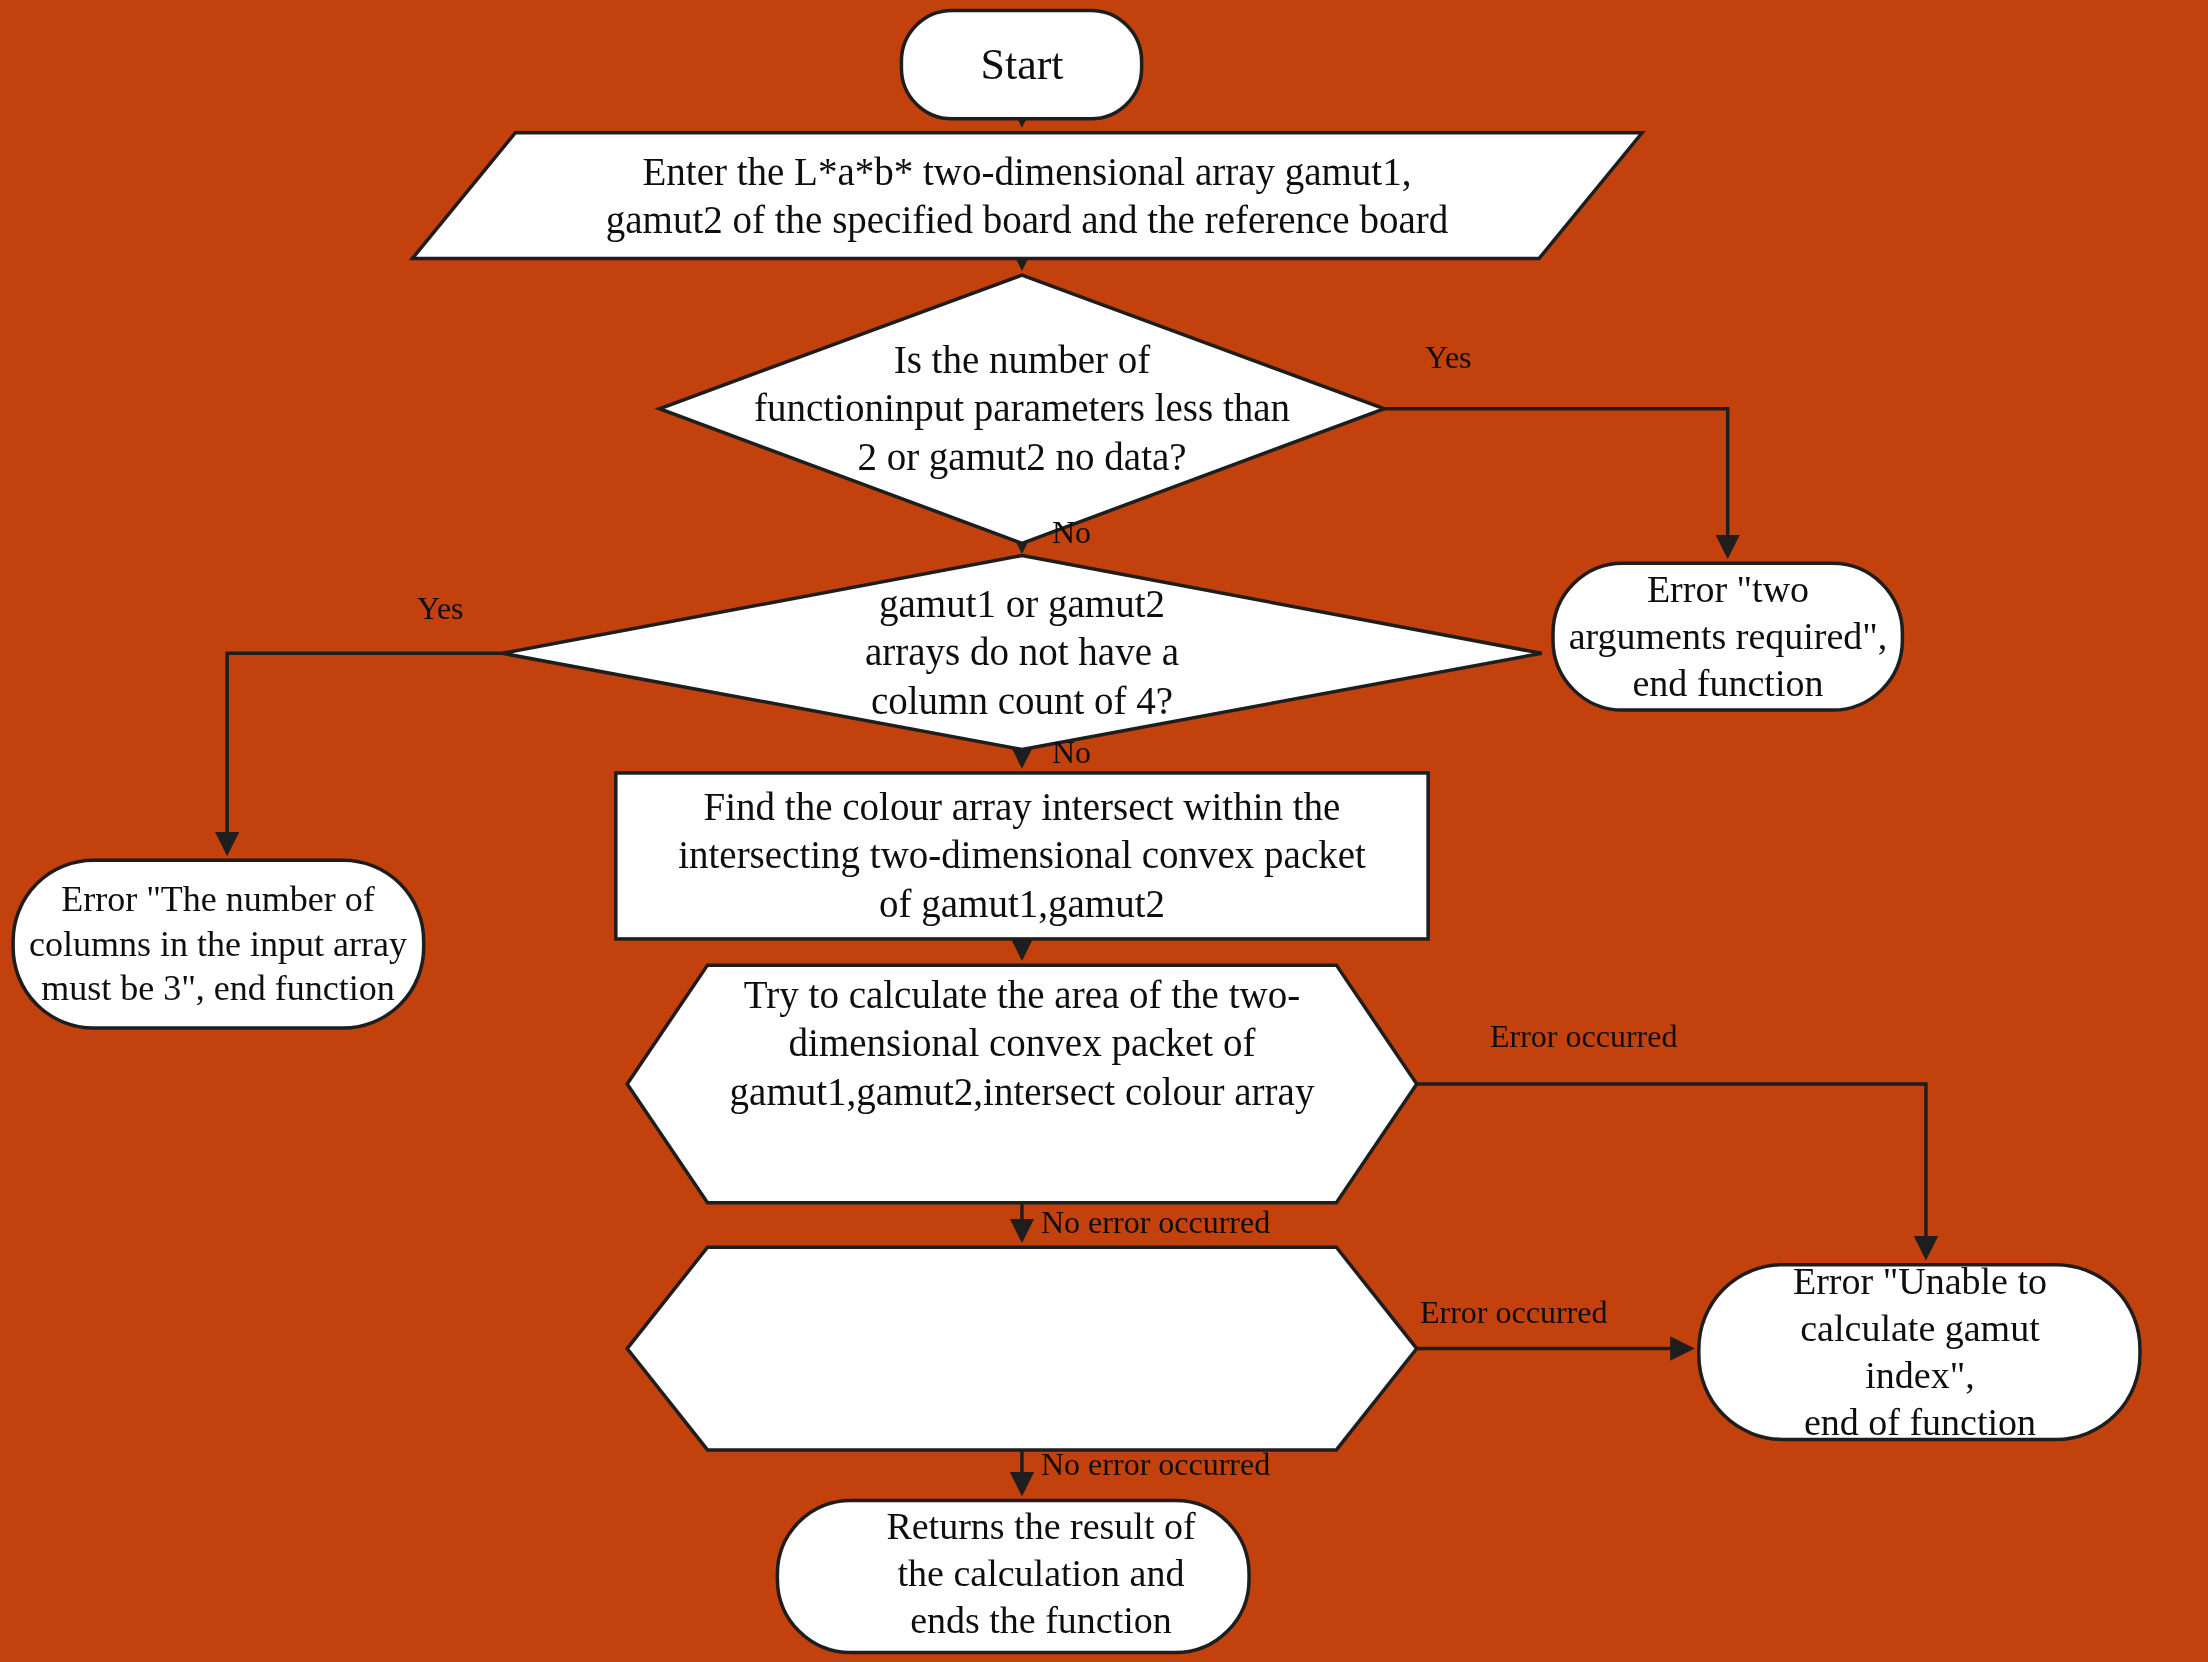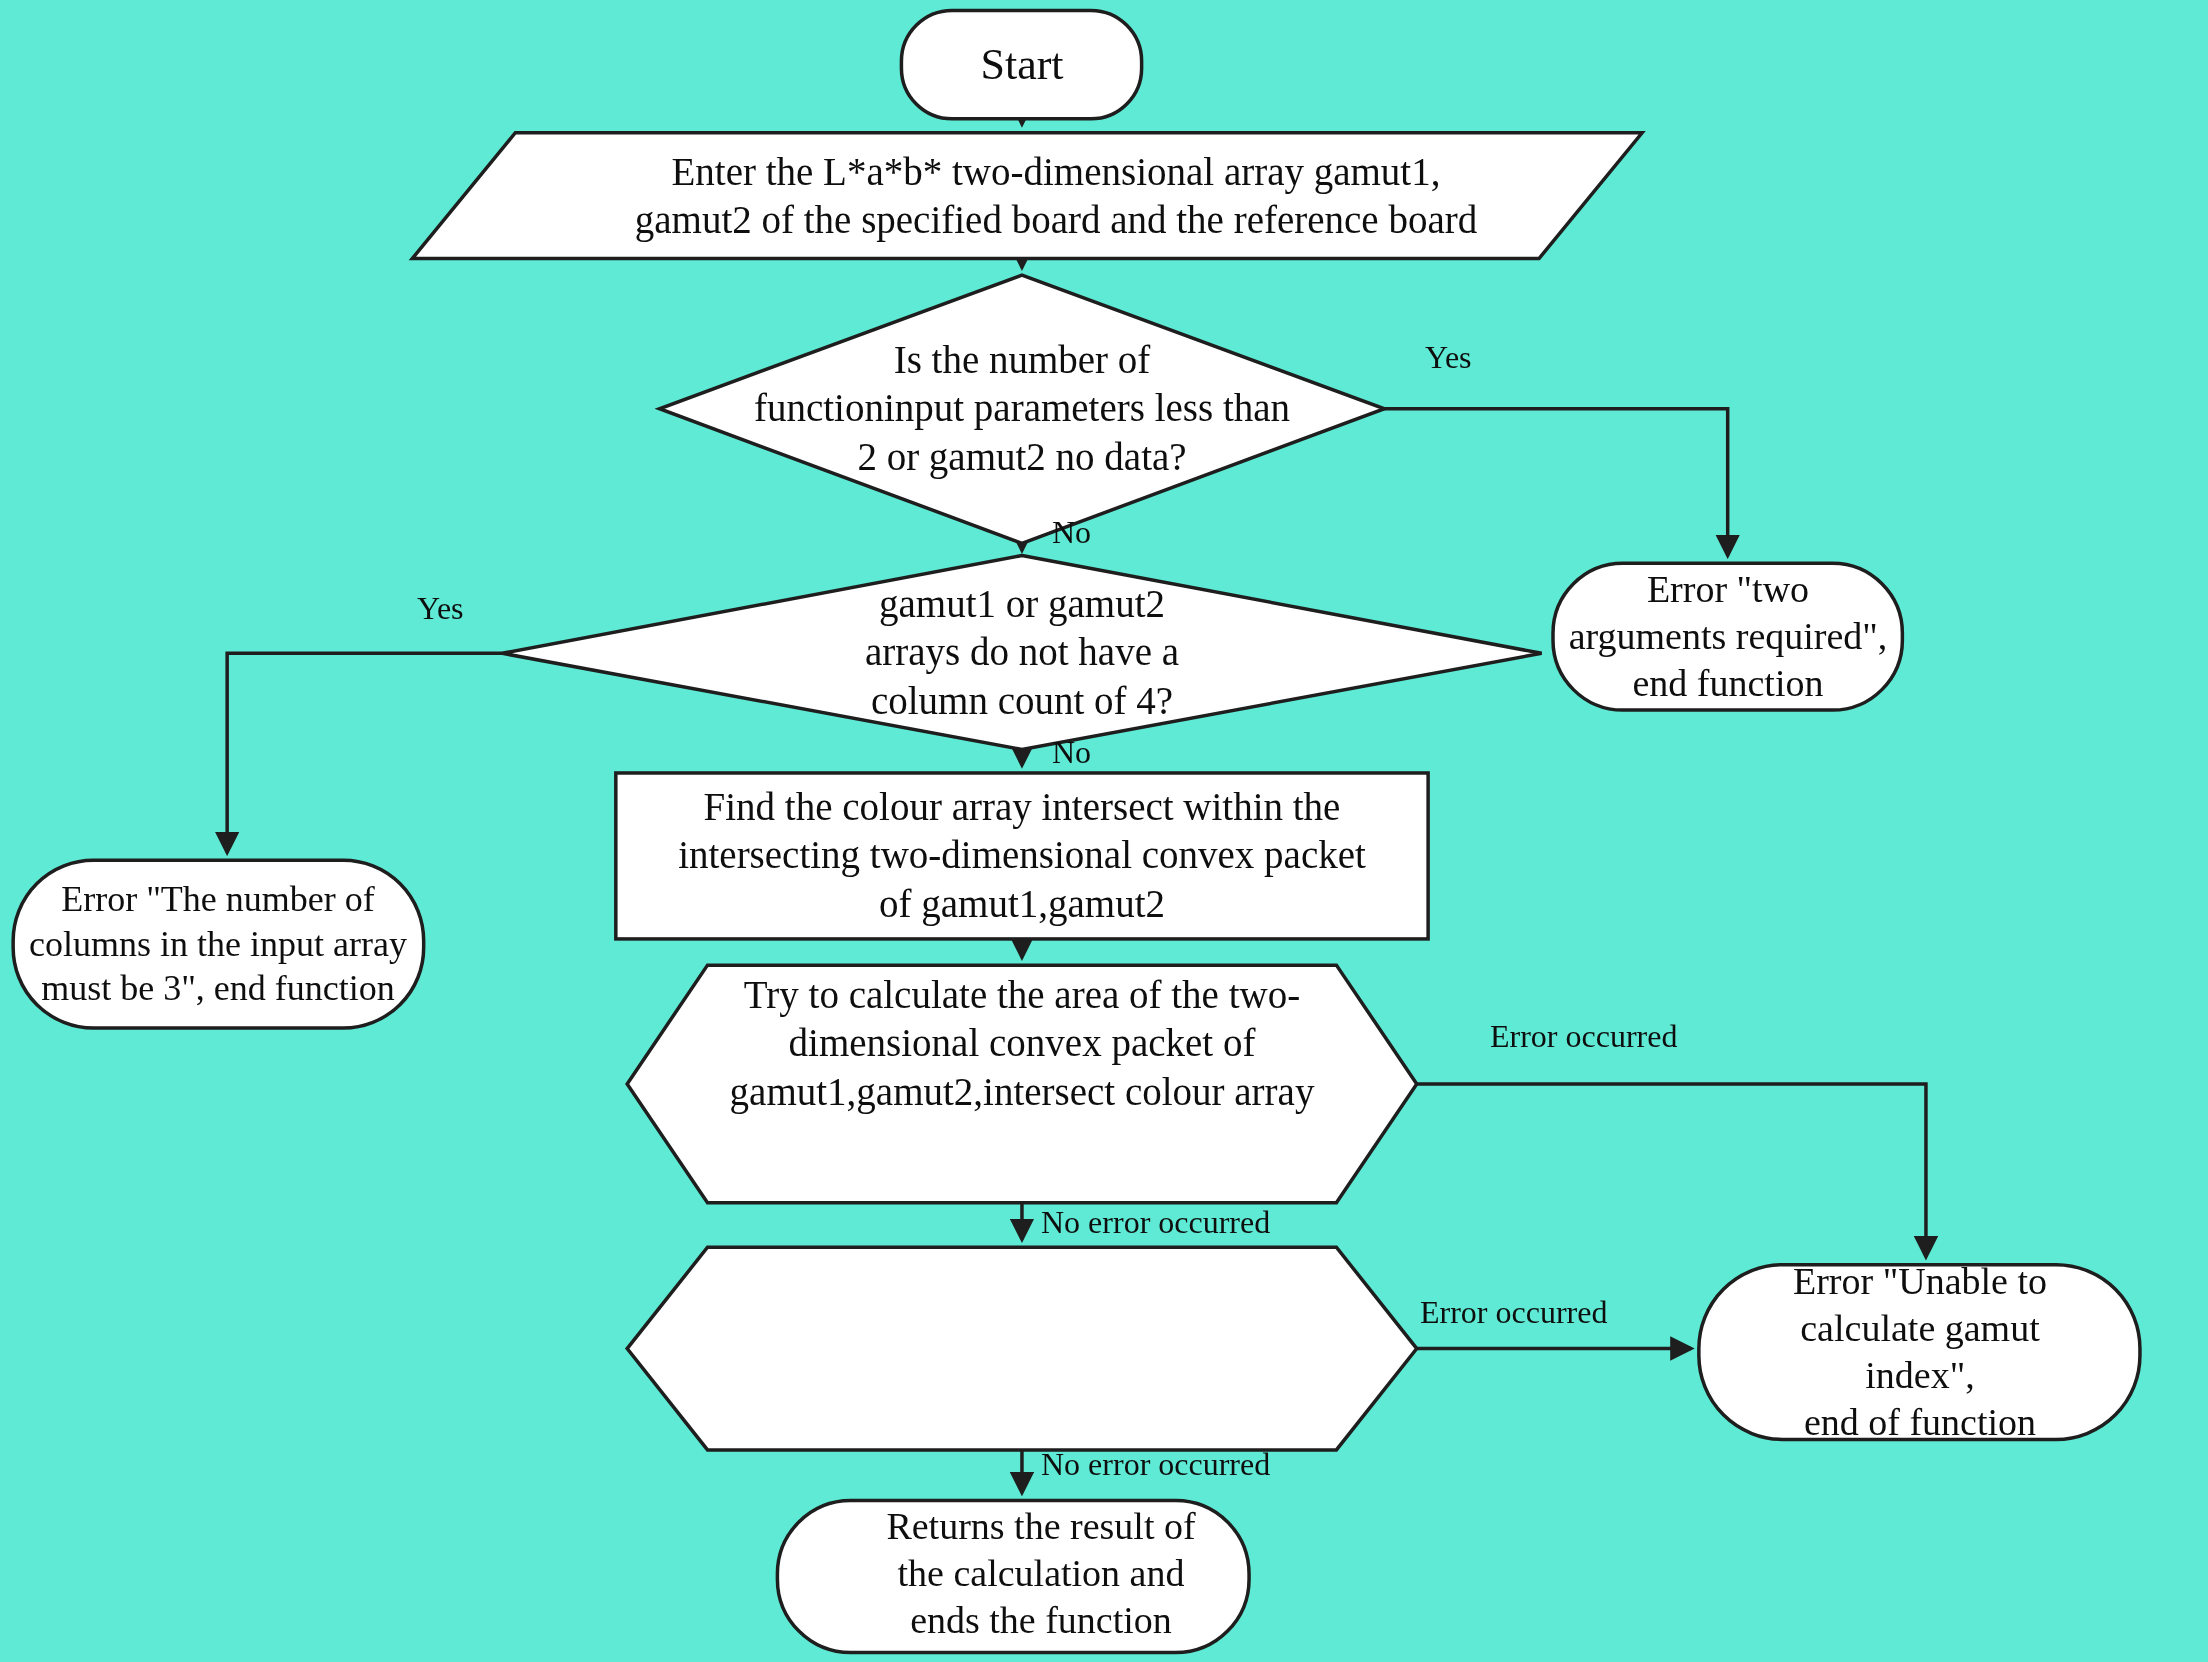--- a/index.html
+++ b/index.html
@@ -4,21 +4,21 @@
 <style>
   html, body {
     margin: 0;
     padding: 0;
     background: #ffffff;
   }
   #canvas {
     position: relative;
     width: 2209px;
     height: 1663px;
-    background: #5eead4;
+    background: #c2410c;
     font-family: "Liberation Serif", serif;
     overflow: hidden;
   }
   #flow-svg {
     position: absolute;
     left: 0;
     top: 0;
     width: 2209px;
     height: 1663px;
   }
@@ -82,21 +82,21 @@
     <rect class="shape" x="705" y="885" width="930" height="190"></rect>
     <polygon class="shape" points="810,1105 1530,1105 1622,1241 1530,1377 810,1377 718,1241"></polygon>
     <polygon class="shape" points="810,1428 1530,1428 1622,1544 1530,1660 810,1660 718,1544"></polygon>
     <rect class="shape" x="1778" y="645" width="400" height="168" rx="80" ry="80"></rect>
     <rect class="shape" x="15" y="985" width="470" height="192" rx="92" ry="92"></rect>
     <rect class="shape" x="1945" y="1448" width="505" height="200" rx="96" ry="96"></rect>
     <rect class="shape" x="890" y="1718" width="540" height="174" rx="84" ry="84"></rect>
   </svg>
 
   <div class="node-label fs50" style="left:1022px; top:65px;">Start</div>
-  <div class="node-label fs45" style="left:1027px; top:196px;margin-left:29px;">Enter the L*a*b* two-dimensional array gamut1,
+  <div class="node-label fs45" style="left:1027px; top:196px;">Enter the L*a*b* two-dimensional array gamut1,
 gamut2 of the specified board and the reference board</div>
   <div class="node-label fs45" style="left:1022px; top:409px;">Is the number of
 functioninput parameters less than
 2 or gamut2 no data?</div>
   <div class="node-label fs45" style="left:1022px; top:653px;">gamut1 or gamut2
 arrays do not have a
 column count of 4?</div>
   <div class="node-label fs45" style="left:1022px; top:856px;">Find the colour array intersect within the
 intersecting two-dimensional convex packet
 of gamut1,gamut2</div>

